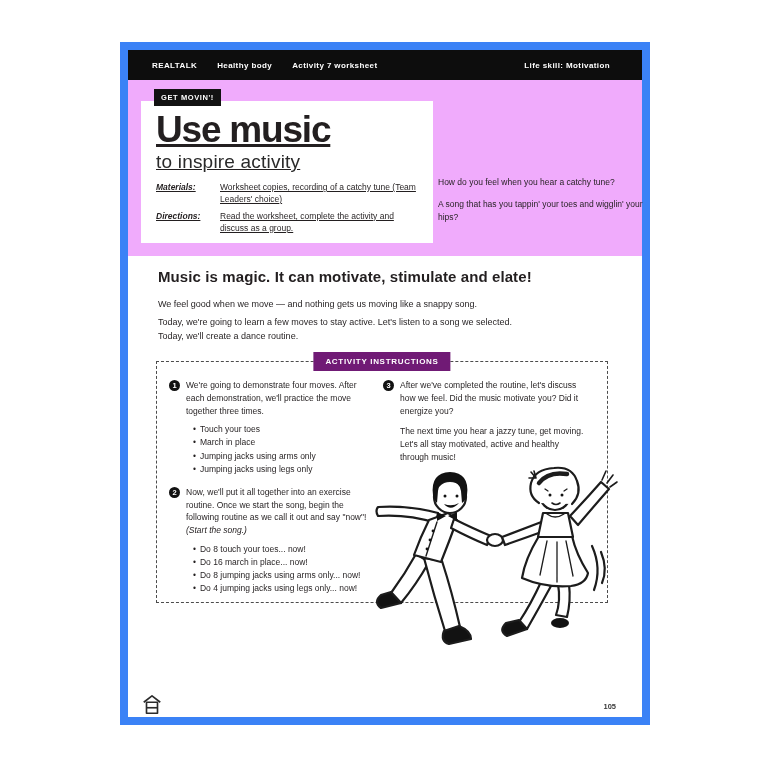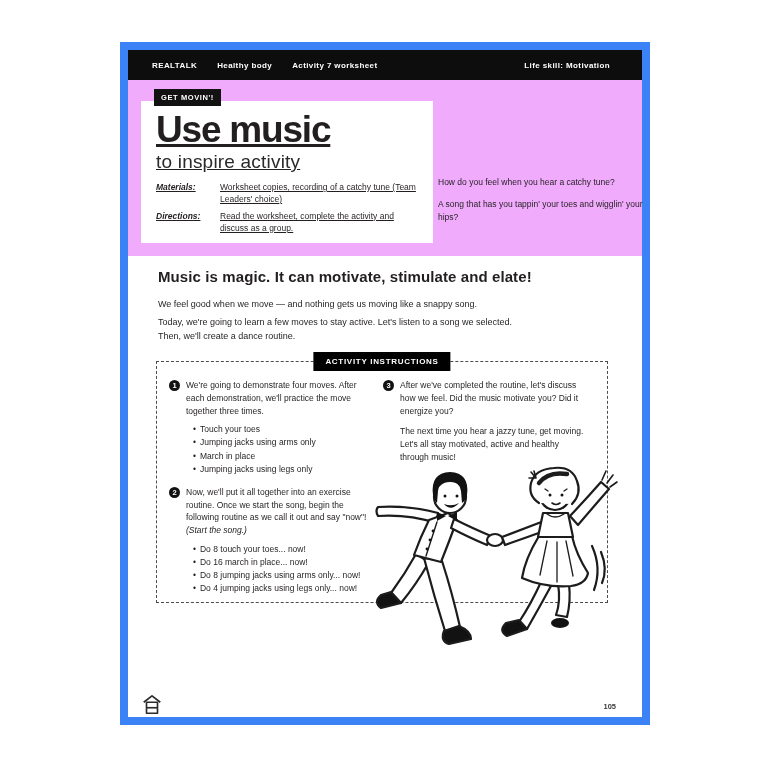--- a/index.html
+++ b/index.html
@@ -34,21 +34,21 @@
 
   
   .lead { position:absolute; left:30px; top:218px; font-size:15px; font-weight:800; letter-spacing:.1px; }
   .para1 { position:absolute; left:30px; top:248px; font-size:9px; line-height:1.5; }
   .para2 { position:absolute; left:30px; top:266px; font-size:9px; line-height:1.55; }
 
   
   .instr { position:absolute; left:28px; top:311px; width:452px; height:242px;
     border:1.5px dashed #4c4c4c; }
   .instr-badge { position:absolute; left:50%; top:-10px; transform:translateX(-50%);
-    background:#000000; color:#fff; font-size:8px; font-weight:800; letter-spacing:.7px;
+    background:#701a75; color:#fff; font-size:8px; font-weight:800; letter-spacing:.7px;
     padding:5px 12px; white-space:nowrap; }
   .cols { display:flex; padding:17px 10px 0 12px; }
   .col { width:50%; padding-right:10px; }
   .step { display:flex; margin-bottom:6px; }
   .stepnum { flex:none; width:11px; height:11px; border-radius:50%; background:#121212; color:#fff;
     font-size:7.5px; font-weight:700; display:flex; align-items:center; justify-content:center; margin:1px 6px 0 0; }
   .steptext { font-size:8.5px; line-height:1.5; }
   .steptext .it { font-style:italic; }
   ul.bullets { list-style:none; margin:6px 0 10px 24px; }
   ul.bullets li { font-size:8.5px; line-height:1.55; }
@@ -95,36 +95,36 @@
       <div class="hero-prompts">
         <p>How do you feel when you hear a catchy tune?</p>
         <p>A song that has you tappin' your toes and wigglin' your hips?</p>
       </div>
     </div>
 
     <div class="lead">Music is magic. It can motivate, stimulate and elate!</div>
     <div class="para1">We feel good when we move — and nothing gets us moving like a snappy song.</div>
     <div class="para2">
       <div>Today, we're going to learn a few moves to stay active. Let's listen to a song we selected.</div>
-      <div>Then, we'll create a dance routine.</div>
+      <div>Today, we'll create a dance routine.</div>
     </div>
 
     <div class="instr">
       <div class="instr-badge">ACTIVITY INSTRUCTIONS</div>
       <div class="cols">
 
         <div class="col">
           <div class="step">
             <span class="stepnum">1</span>
             <span class="steptext">We're going to demonstrate four moves. After each demonstration, we'll practice the move together three times.</span>
           </div>
           <ul class="bullets">
             <li>Touch your toes</li>
+            <li>March in place</li>
             <li>Jumping jacks using arms only</li>
-            <li>March in place</li>
             <li>Jumping jacks using legs only</li>
           </ul>
           <div class="step">
             <span class="stepnum">2</span>
             <span class="steptext"><span>Now, we'll put it all together into an exercise routine. Once we start the song, begin the following routine as we call it out and say "now"! </span><span class="it">(Start the song.)</span></span>
           </div>
           <ul class="bullets">
             <li><span>Do 8 touch your toes... </span><span class="it">now!</span></li>
             <li><span>Do 16 march in place... </span><span class="it">now!</span></li>
             <li><span>Do 8 jumping jacks using arms only... </span><span class="it">now!</span></li>

